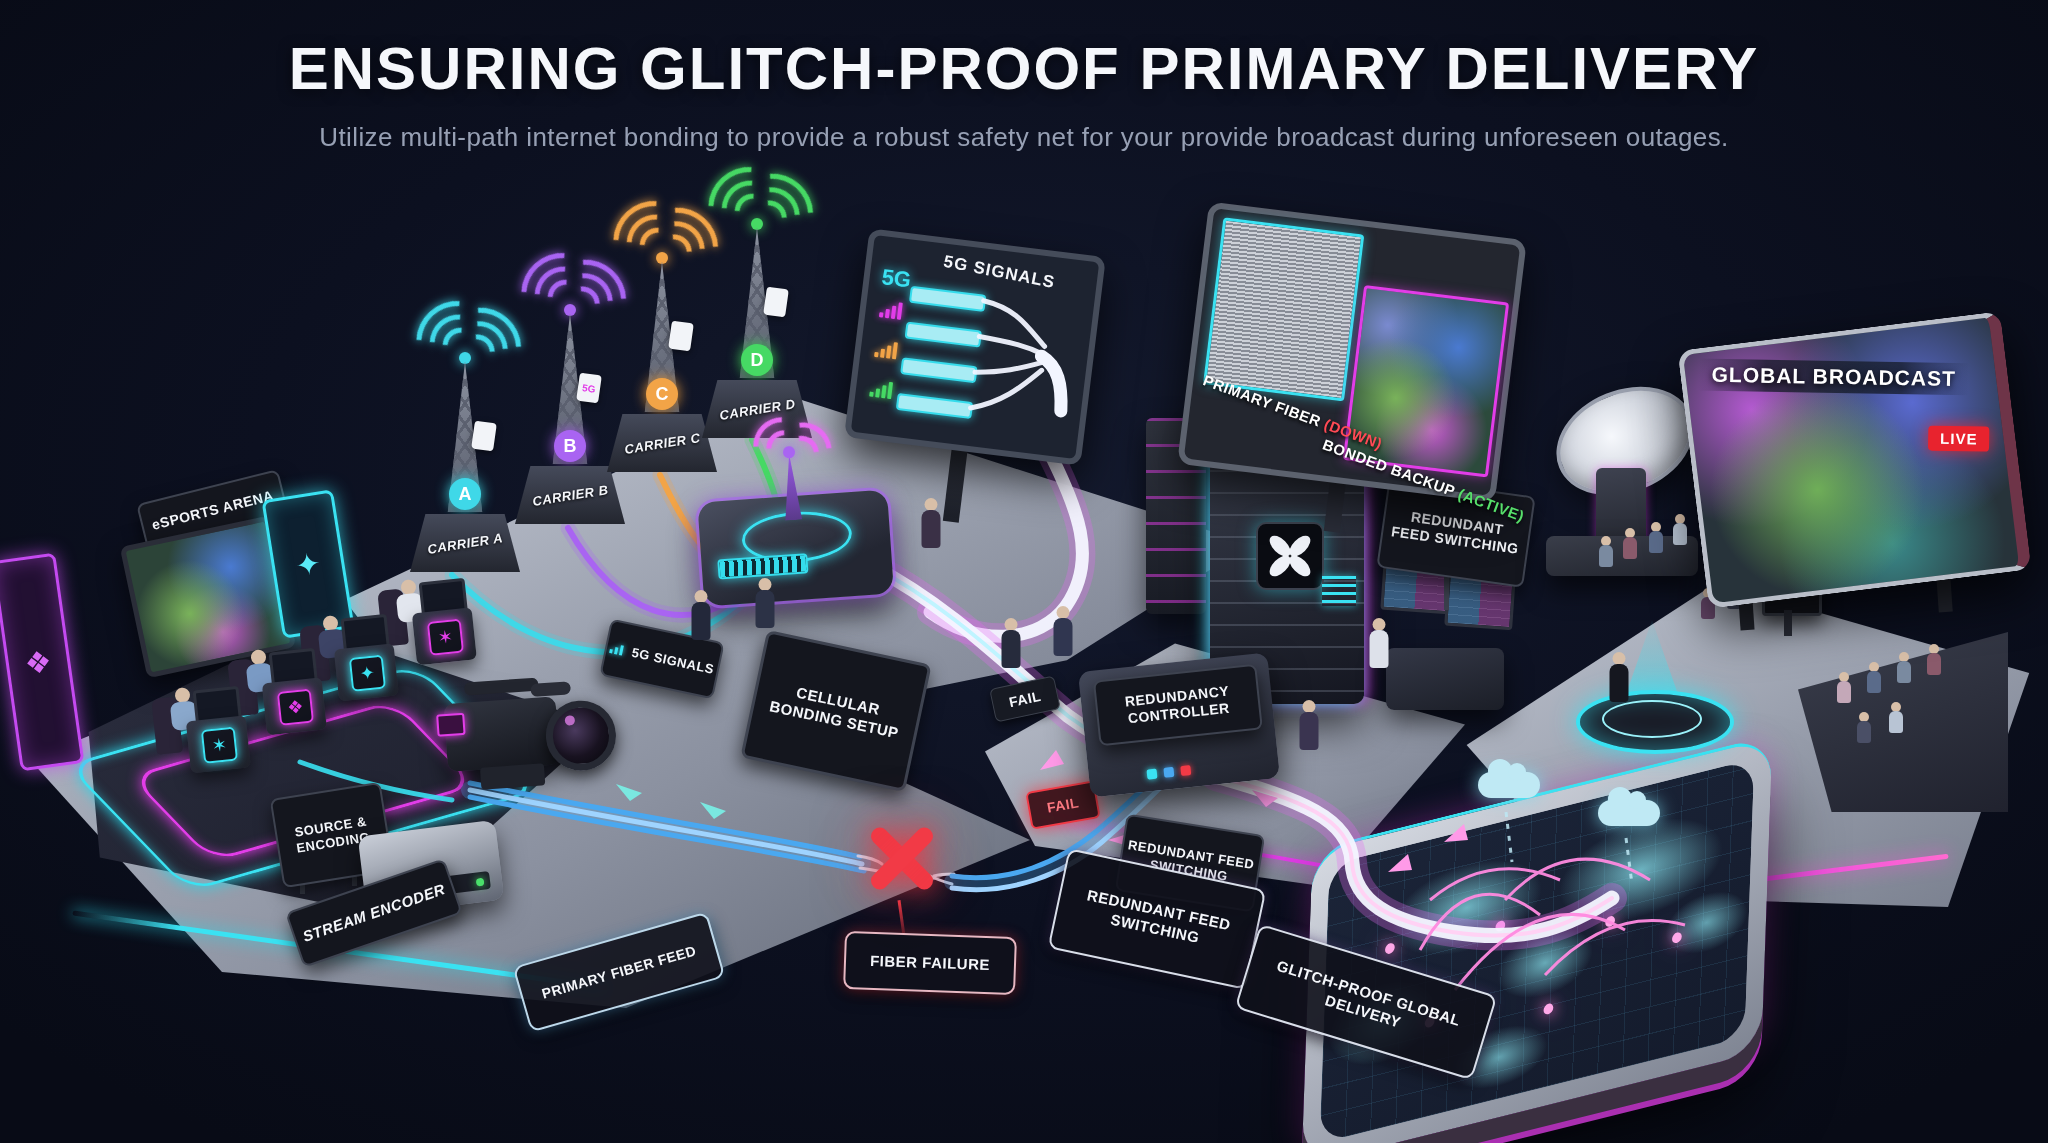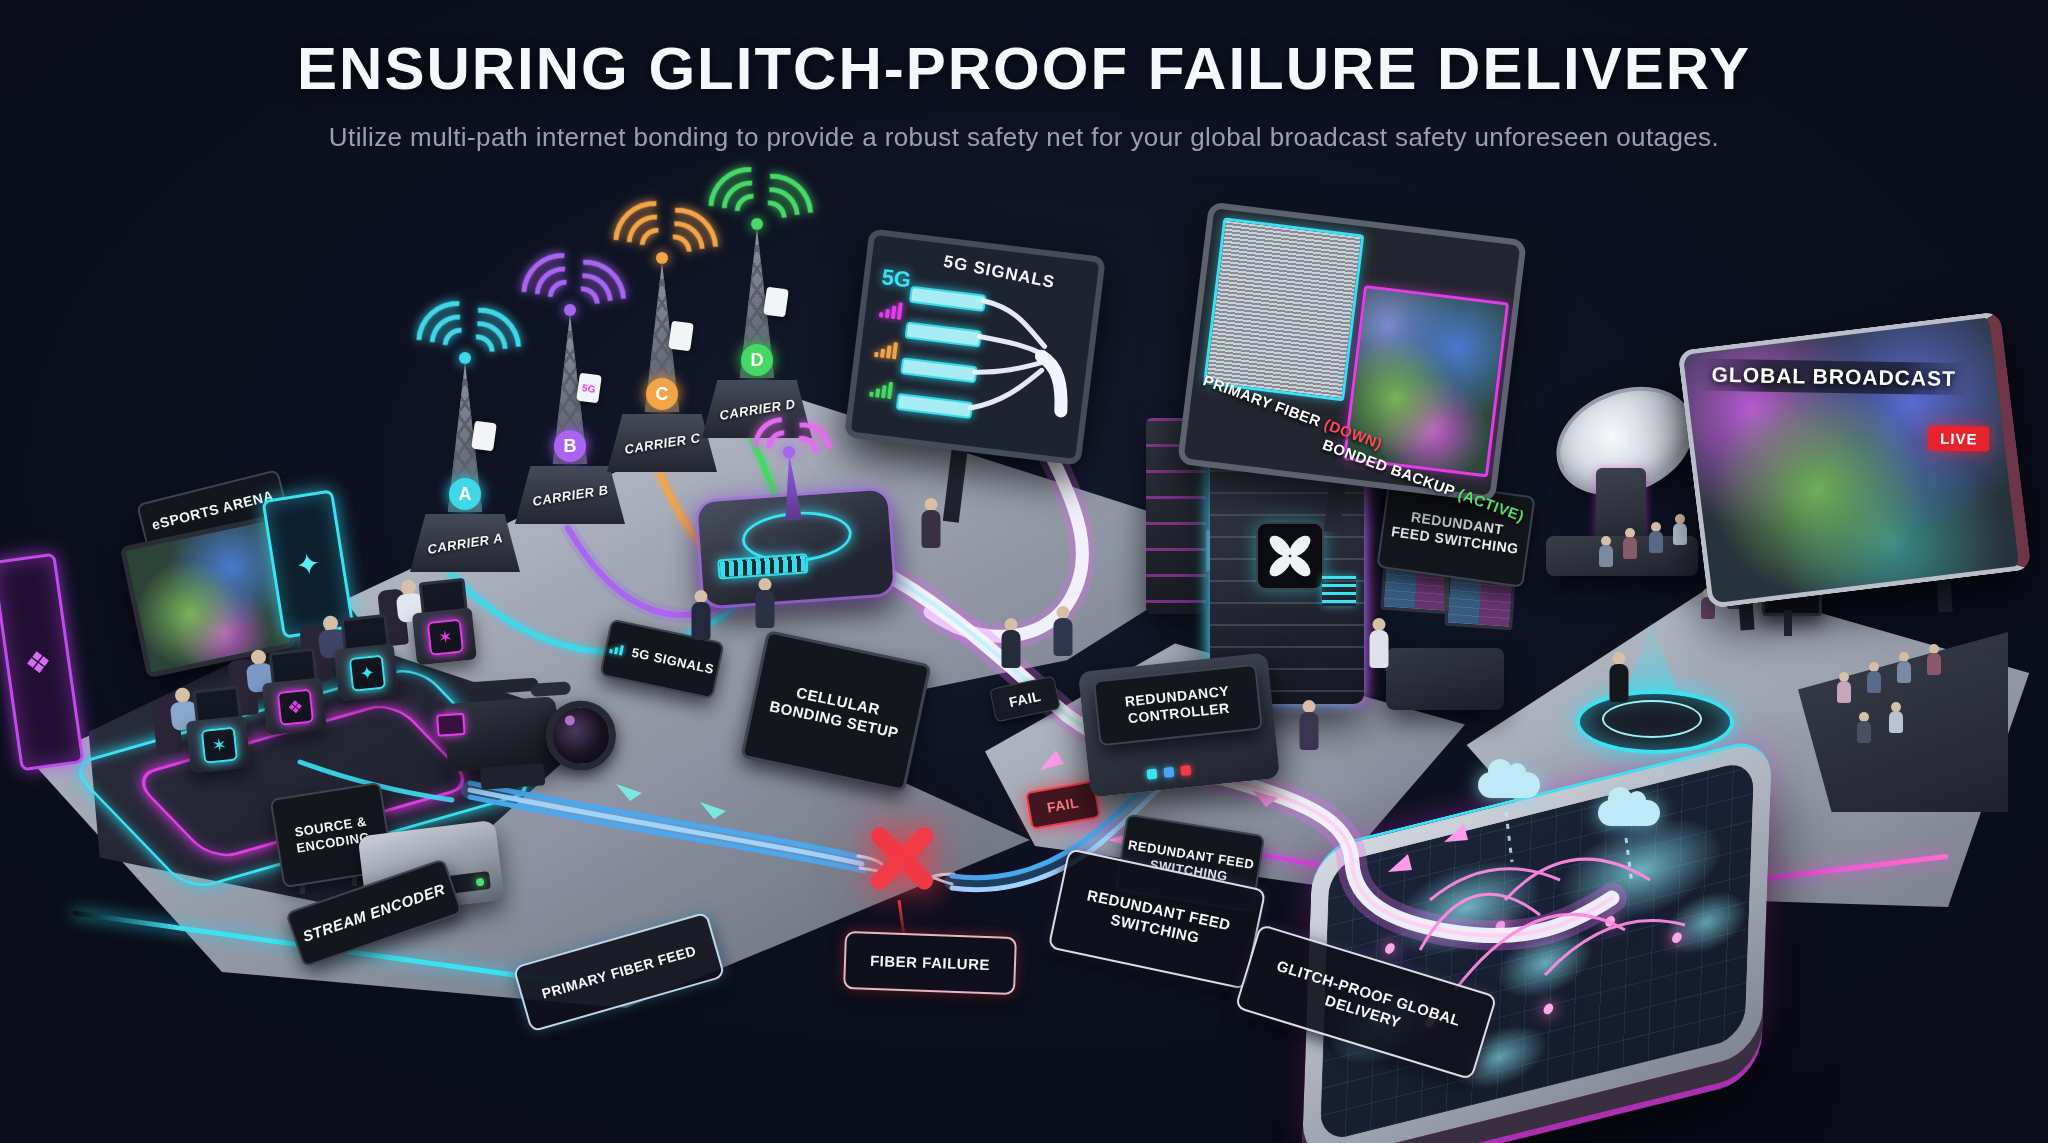--- a/index.html
+++ b/index.html
@@ -242,22 +242,22 @@
     box-shadow:0 0 12px rgba(53,220,236,.8);background-image:repeating-linear-gradient(90deg,#35dcec 0 5px,transparent 5px 9px);}
   
   .plaque-5gfloor{left:604px;top:630px;width:112px;height:54px;transform:rotate(12deg);font-size:13px;gap:5px;}
   .mini-sig{display:inline-flex;align-items:flex-end;gap:2px;margin-right:4px;}
   .mini-sig i{display:block;width:3px;background:#3ae2f2;box-shadow:0 0 5px #3ae2f2;}
   .sign-bonding{left:752px;top:646px;width:150px;height:112px;transform:rotate(12deg);font-size:15px;padding:6px;border-width:3px;}
 </style>
 </head>
 <body>
 
-<div class="abs title">ENSURING GLITCH-PROOF FAILURE DELIVERY</div>
-<div class="abs subtitle">Utilize multi-path internet bonding to provide a robust safety net for your global broadcast safety unforeseen outages.</div>
+<div class="abs title">ENSURING GLITCH-PROOF PRIMARY DELIVERY</div>
+<div class="abs subtitle">Utilize multi-path internet bonding to provide a robust safety net for your provide broadcast during unforeseen outages.</div>
 
 <div class="abs plat p-upper"></div>
 <div class="abs plat p-left"></div>
 <div class="abs plat p-ctrl"></div>
 <div class="abs p-right"></div>
 <div class="abs arena-floor"></div>
 <div class="abs neon-loop loop-cyan"></div>
 <div class="abs neon-loop loop-magenta"></div>
 <div class="abs rim rim-c1"></div>
 <div class="abs rim rim-m1"></div>

